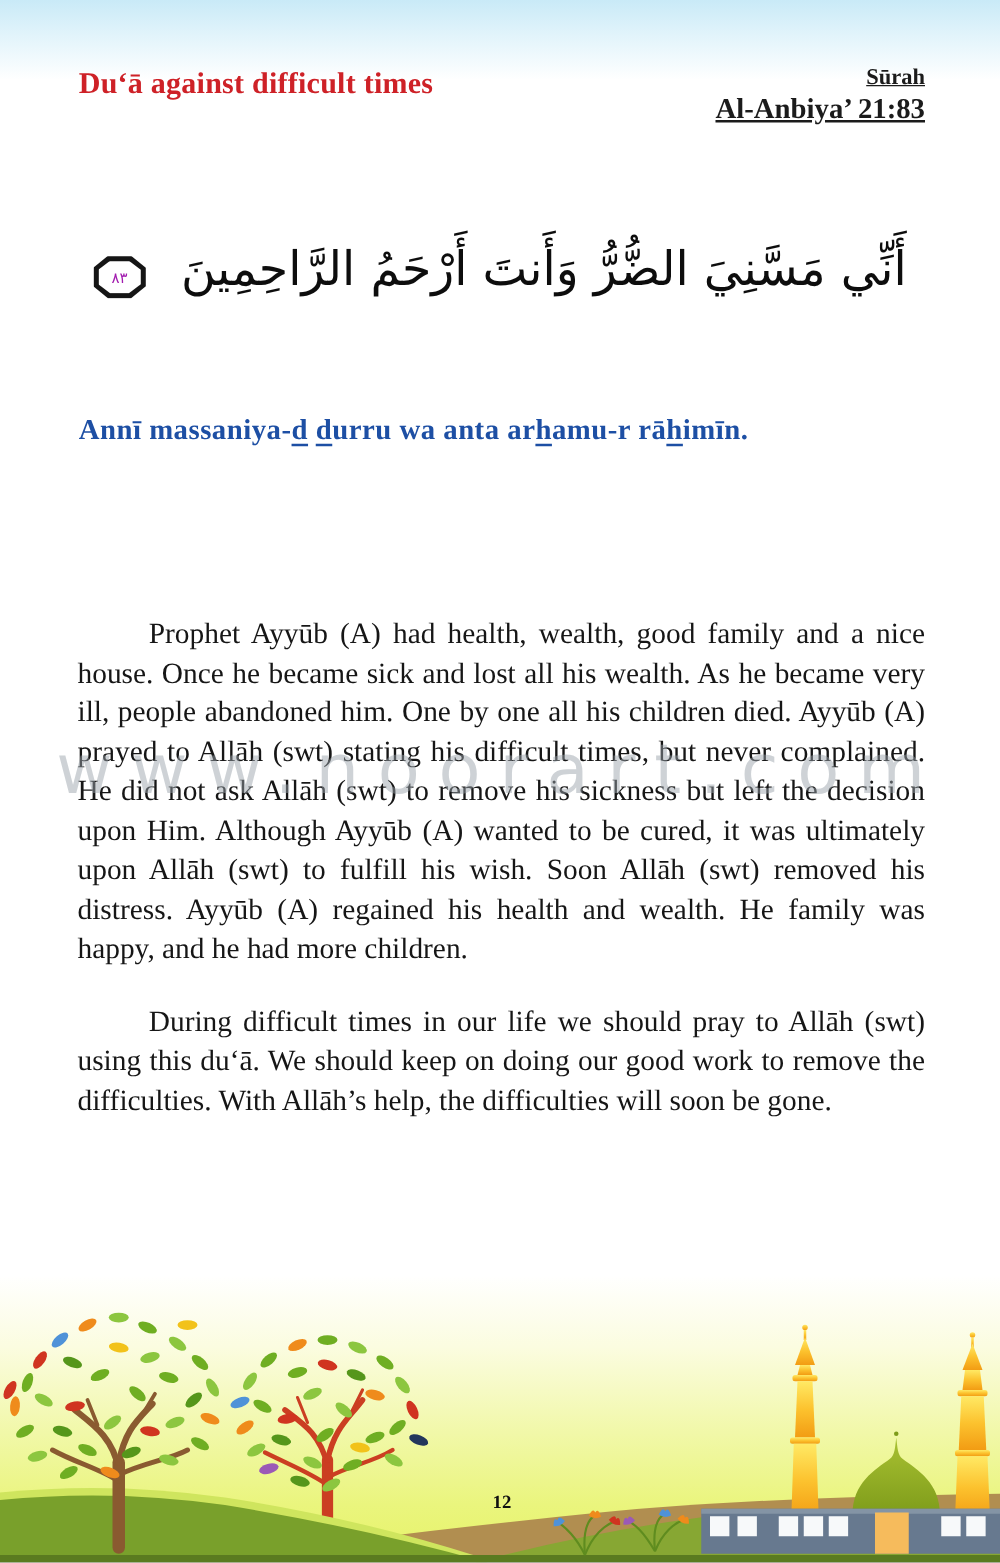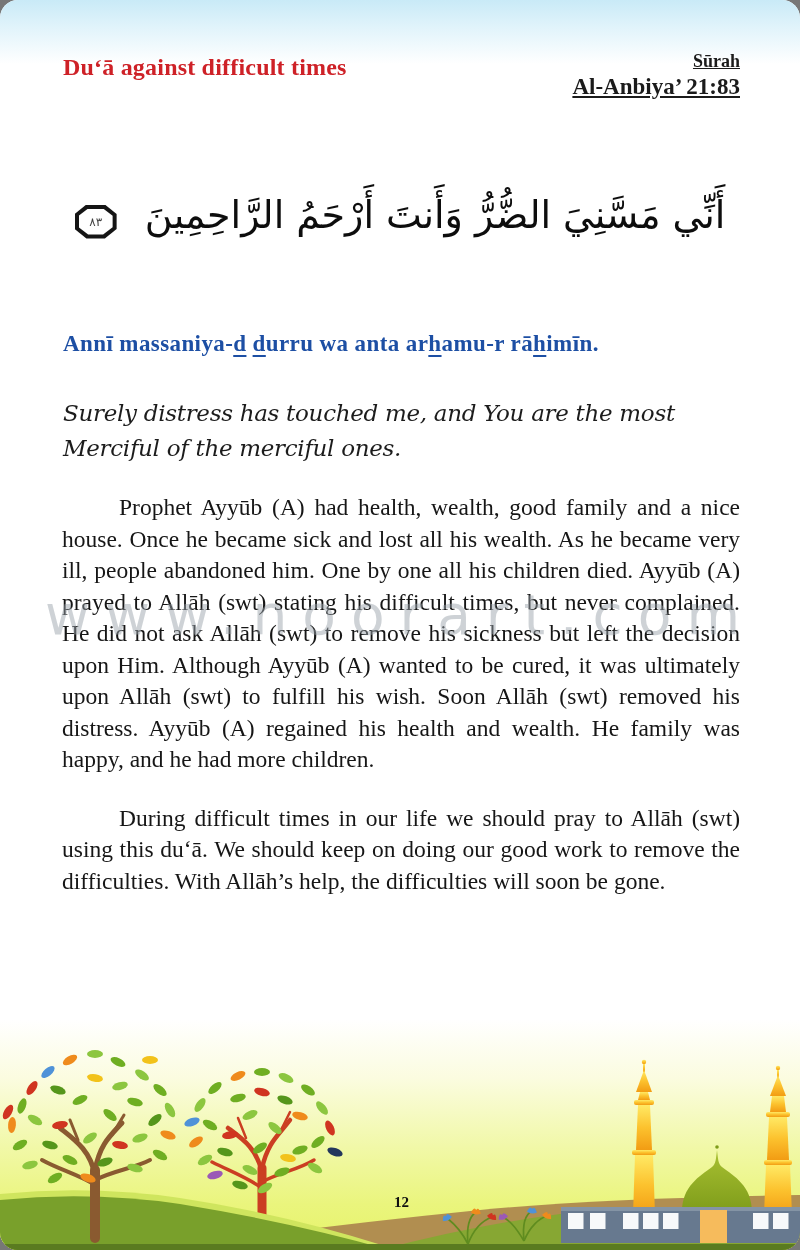--- a/index.html
+++ b/index.html
@@ -1,20 +1,19 @@
 <!DOCTYPE html>
 <html style="--title-red: #ce2127; --heading-black: #1b1b1b; --transliteration-blue: #1d4fa4; --body-text: #161616; --watermark-gray: #9aa3ab; --sky-blue: #c9eaf7;"><head>
 <meta charset="utf-8">
 <style>
   html,body{margin:0;padding:0;background:#777;}
   .page{
     position:relative;width:800px;height:1250px;margin:0 auto;
     background:#ffffff;overflow:hidden;
     font-family:"Liberation Serif", serif;
-    border-radius:18px;
   }
   .sky{
     position:absolute;top:0;left:0;right:0;height:64px;
     background:linear-gradient(to bottom, var(--sky-blue,#c9eaf7) 0%, #e2f4fb 45%, #ffffff 100%);
   }
   .header-title{
     position:absolute;left:63px;top:54px;
     font-size:24px;font-weight:bold;color:var(--title-red,#ce2127);
     letter-spacing:.2px;
   }
@@ -33,21 +32,21 @@
   .ayah-medallion{
     display:inline-flex;width:42px;height:34px;background:#151515;
     clip-path:polygon(28% 0,72% 0,100% 28%,100% 72%,72% 100%,28% 100%,0 72%,0 28%);
     align-items:center;justify-content:center;
     vertical-align:middle;margin-right:16px;transform:translateY(4px);
   }
   .ayah-medallion-inner{
     display:flex;width:34px;height:26px;background:#ffffff;
     clip-path:polygon(28% 0,72% 0,100% 28%,100% 72%,72% 100%,28% 100%,0 72%,0 28%);
     align-items:center;justify-content:center;
-    font-size:12px;color:#404040;line-height:1;
+    font-size:12px;color:#a21caf;line-height:1;
   }
   .transliteration{
     position:absolute;left:63px;top:331px;width:690px;
     font-size:23px;font-weight:bold;color:var(--transliteration-blue,#1d4fa4);
     letter-spacing:.4px;
   }
   .transliteration .u{
     text-decoration:underline;
     text-decoration-thickness:2px;
     text-underline-offset:4px;
@@ -92,21 +91,20 @@
 
   <div class="arabic-verse">
     <span>أَنِّي مَسَّنِيَ الضُّرُّ وَأَنتَ أَرْحَمُ الرَّاحِمِينَ</span>
     <span class="ayah-medallion">
       <span class="ayah-medallion-inner">٨٣</span>
     </span>
   </div>
 
   <div class="transliteration"><span>Annī massaniya-</span><span class="u">d</span><span> </span><span class="u">d</span><span>urru wa anta ar</span><span class="u">h</span><span>amu-r rā</span><span class="u">h</span><span>imīn.</span></div>
 
-  <div class="translation">Surely distress has touched me, and You are the most Merciful of the merciful ones.</div>
 
   <div class="body-text">
     <p>Prophet Ayyūb (A) had health, wealth, good family and a nice house. Once he became sick and lost all his wealth. As he became very ill, people abandoned him. One by one all his children died. Ayyūb (A) prayed to Allāh (swt) stating his difficult times, but never complained. He did not ask Allāh (swt) to remove his sickness but left the decision upon Him. Although Ayyūb (A) wanted to be cured, it was ultimately upon Allāh (swt) to fulfill his wish. Soon Allāh (swt) removed his distress. Ayyūb (A) regained his health and wealth. He family was happy, and he had more children.</p>
     <p>During difficult times in our life we should pray to Allāh (swt) using this du‘ā. We should keep on doing our good work to remove the difficulties. With Allāh’s help, the difficulties will soon be gone.</p>
   </div>
 
   <div class="watermark">www.noorart.com</div>
 
   <svg class="footer-art" viewBox="0 0 800 230">
     <defs>

